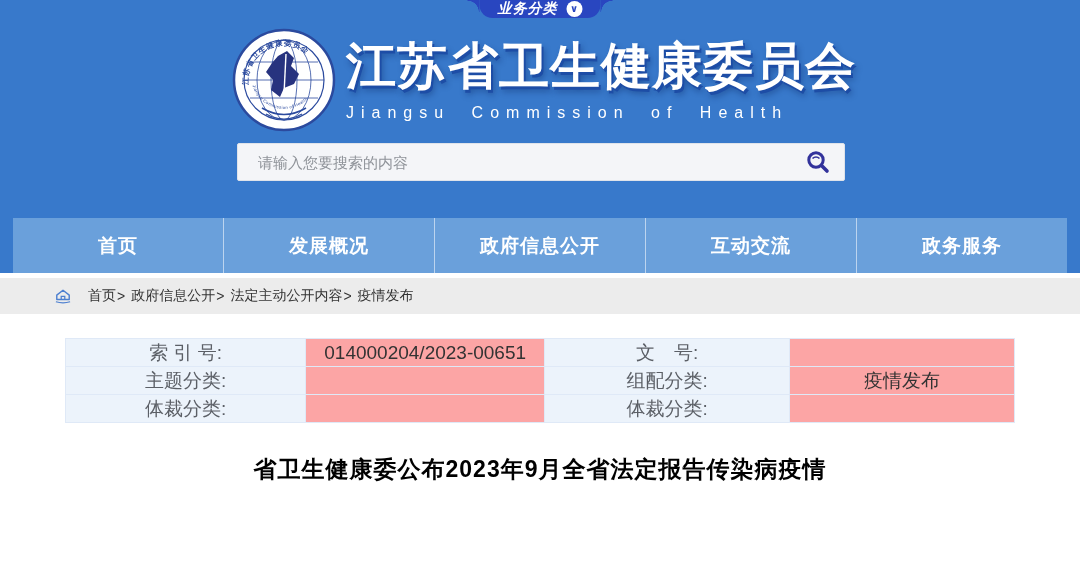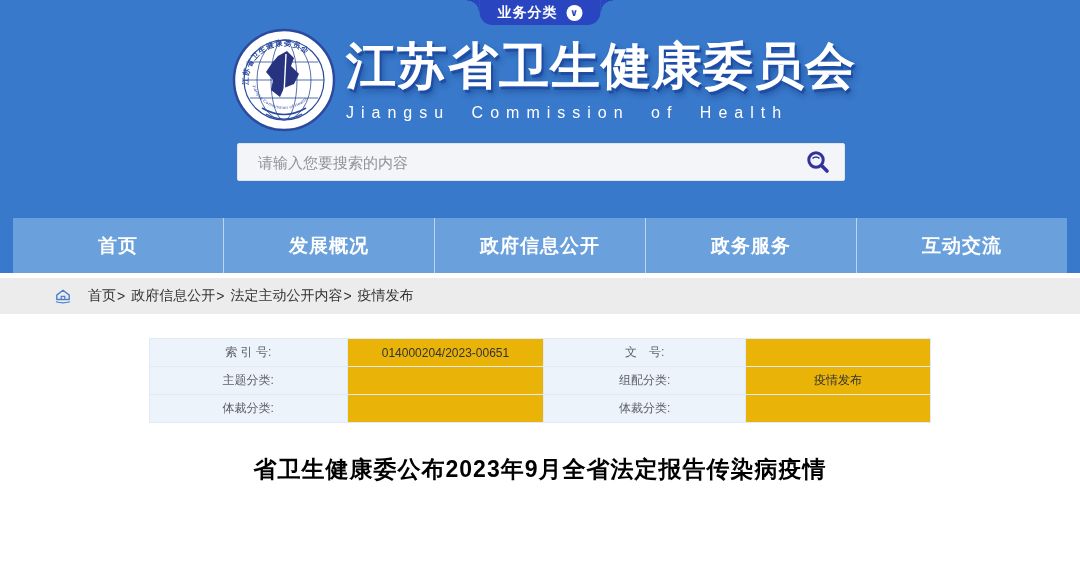--- a/index.html
+++ b/index.html
@@ -5,23 +5,23 @@
   * { margin:0; padding:0; box-sizing:border-box; }
   html,body { width:1080px; height:569px; overflow:hidden; background:#fff;
               font-family:"Liberation Sans","DejaVu Sans",sans-serif; }
 
   
   .banner { position:relative; background:#3879cb; height:273px; }
   .banner-inner { width:616px; margin:0 auto; padding-top:28px; position:relative; }
 
   
   .badge { position:absolute; top:0; left:50%; transform:translateX(-50%);
-           height:25px; padding:0 18px; background:#2946c0; color:#fff;
+           height:18px; padding:0 18px; background:#2946c0; color:#fff;
            border-radius:0 0 13px 13px; display:flex; align-items:center; gap:9px;
-           font-size:14px; font-weight:bold; letter-spacing:1px; cursor:pointer; }
+           font-size:14px; font-weight:bold; letter-spacing:1px; cursor:pointer;font-style:italic; }
   .badge::before, .badge::after { content:""; position:absolute; top:0; width:12px; height:12px; }
   .badge::before { left:-12px; background:radial-gradient(circle at 0 100%, transparent 11px, #2946c0 11.5px); }
   .badge::after  { right:-12px; background:radial-gradient(circle at 100% 100%, transparent 11px, #2946c0 11.5px); }
   .badge .vcircle { width:16px; height:16px; border-radius:50%; background:#fff; color:#2946c0;
                     display:flex; align-items:center; justify-content:center;
                     font-size:10px; font-weight:bold; line-height:1; }
 
   .logo-row { display:flex; align-items:center; }
   .emblem { width:104px; height:104px; flex:0 0 104px; }
   .title-block { margin-left:10px; flex:1; }
@@ -49,26 +49,26 @@
   .nav-item:last-child { border-right:none; }
 
   
   .breadcrumb { margin-top:5px; height:36px; background:#ececec; display:flex;
                 align-items:center; padding-left:54px; font-size:14px; color:#333; }
   .home-icon { width:18px; height:16px; margin-right:16px; }
   .crumb { cursor:pointer; }
   .crumb-sep { margin:0 6px 0 1px; }
 
   
-  .meta-table { width:782px; margin:24px auto 0; border-collapse:collapse;
-                table-layout:fixed; font-size:12px; }
+  .meta-table { width:950px; margin:24px auto 0; border-collapse:collapse;
+                table-layout:fixed; font-size:19px; }
   .meta-table td { border:1px solid #dfe9f7; height:28px; text-align:center;
                    vertical-align:middle; overflow:hidden; white-space:nowrap; }
   .meta-table td.lbl { background:#ecf3fb; color:#5b5f66; }
-  .meta-table td.val { background:#eab308; color:#333; }
+  .meta-table td.val { background:#fca5a5; color:#333; }
 
   
   .article-title { margin-top:31px; text-align:center; font-size:23px; font-weight:bold;
                    color:#000; letter-spacing:1px; }
 </style>
 </head>
 <body>
 
 <div class="banner">
 
@@ -118,22 +118,22 @@
           <line x1="16.5" y1="16.5" x2="22" y2="22" stroke="#32329b" stroke-width="3.6" stroke-linecap="round"></line>
         </svg>
       </button>
     </div>
   </div>
 
   <div class="nav">
     <div class="nav-item">首页</div>
     <div class="nav-item">发展概况</div>
     <div class="nav-item">政府信息公开</div>
+    <div class="nav-item">互动交流</div>
     <div class="nav-item">政务服务</div>
-    <div class="nav-item">互动交流</div>
   </div>
 </div>
 
 <div class="breadcrumb">
   <svg class="home-icon" viewBox="0 0 20 18">
     <path d="M3 8 L10 2.5 L17 8 L17 13 L3 13 Z" fill="none" stroke="#4e80d0" stroke-width="1.6" stroke-linejoin="round"></path>
     <path d="M8 13 L8 9.5 L12 9.5 L12 13" fill="none" stroke="#4e80d0" stroke-width="1.4"></path>
     <path d="M2 15.5 Q10 18 18 15.5" fill="none" stroke="#4e80d0" stroke-width="1.4"></path>
   </svg>
   <span class="crumb">首页</span>

